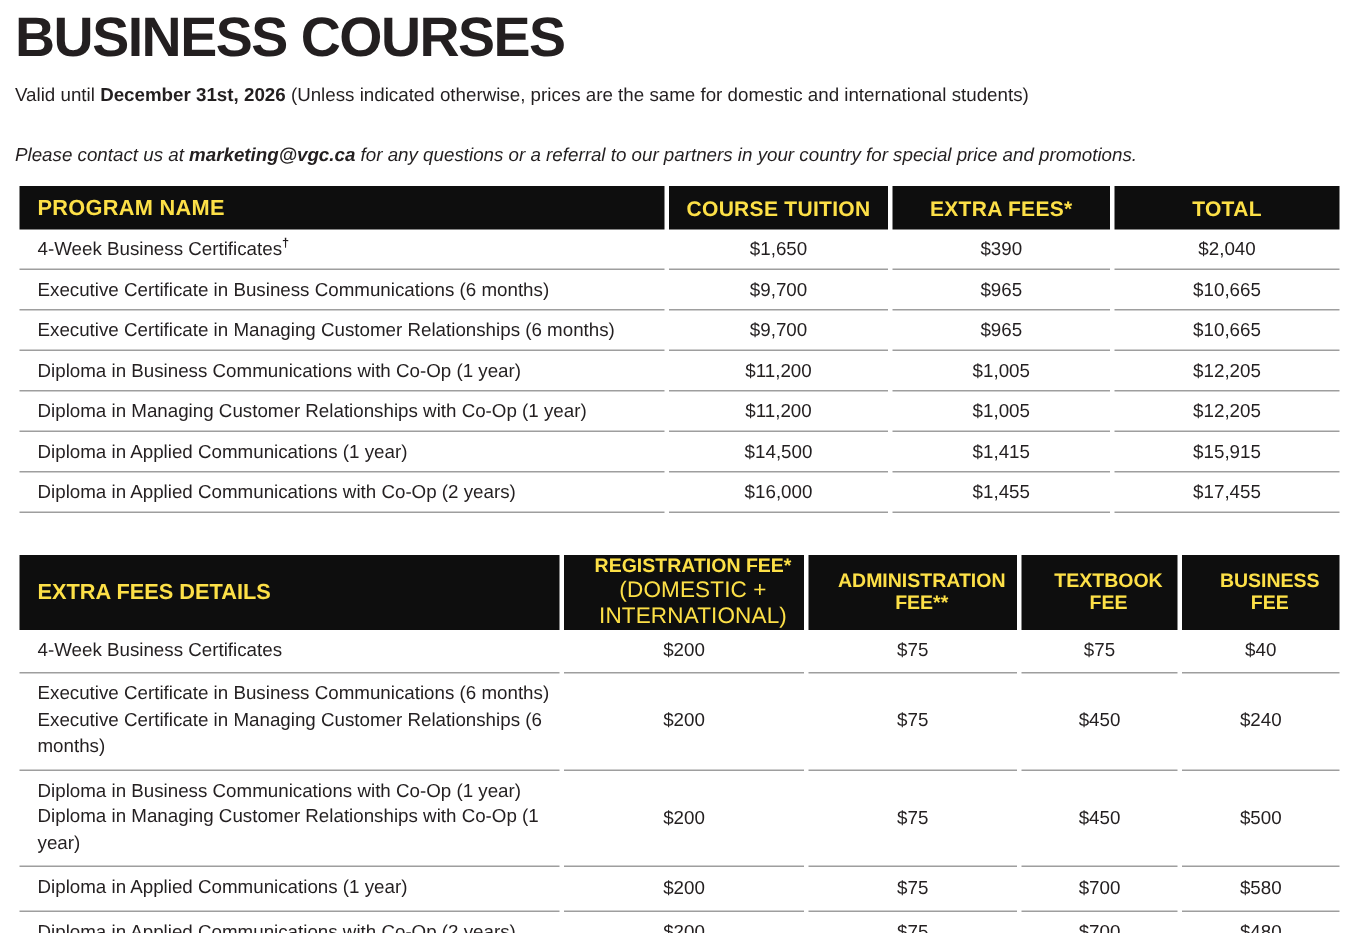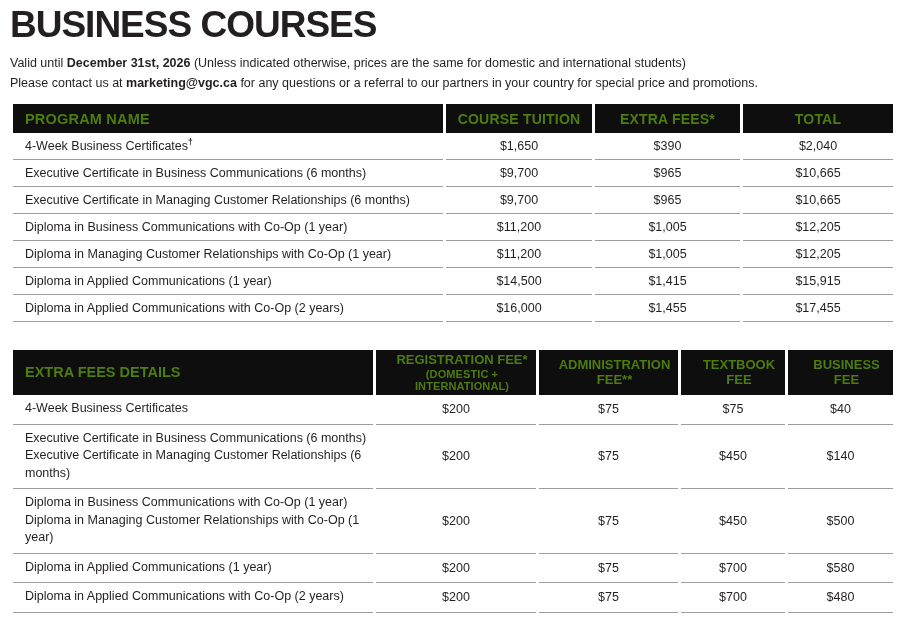--- a/index.html
+++ b/index.html
@@ -16,45 +16,45 @@
   h1.title {
     margin: 0;
     font-size: 37px;
     line-height: 1.0;
     font-weight: 700;
     letter-spacing: -1px;
     color: #231f20;
   }
   p.intro { font-size: 12.5px; line-height: 1.25; margin: 0; }
   p.intro.first { margin-top: 13px; }
-  p.intro.second { margin-top: 4px; }
+  p.intro.second { margin-top: 24px; font-style: italic; }
   p.intro b { font-weight: 700; }
 
   table {
     border-collapse: separate;
     border-spacing: 3px 0;
     table-layout: fixed;
     width: 886px;
   }
   table.t1 { margin-top: 13px; }
   table.t2 { margin-top: 28px; }
 
   th {
     background: #0e0e0e;
-    color: #4d7c0f;
+    color: #fde047;
     font-weight: 700;
     text-align: center;
     vertical-align: middle;
     padding: 0 4px;
   }
   .t1 th { height: 29px; font-size: 14px; letter-spacing: 0.2px; }
   .t2 th { height: 45px; font-size: 13px; line-height: 1.15; padding-left: 16px; }
   th.left { text-align: left; padding-left: 12px; font-size: 14.5px; }
 
-  .th-sub { font-size: 11px; font-weight: 700; letter-spacing: 0.1px; text-align: center; }
+  .th-sub { font-size: 15px; font-weight: 400; letter-spacing: 0.1px; text-align: center; }
 
   td {
     border-bottom: 1.5px solid #9e9e9e;
     font-size: 12.5px;
     text-align: center;
     vertical-align: middle;
     padding: 0 4px;
   }
   .t1 td { height: 27px; }
   .t2 td { padding-top: 5px; padding-bottom: 6px; }
@@ -166,21 +166,21 @@
         <td>$40</td>
       </tr>
       <tr>
         <td class="left prog">
           <div>Executive Certificate in Business Communications (6 months)</div>
           <div>Executive Certificate in Managing Customer Relationships (6 months)</div>
         </td>
         <td>$200</td>
         <td>$75</td>
         <td>$450</td>
-        <td>$140</td>
+        <td>$240</td>
       </tr>
       <tr>
         <td class="left prog">
           <div>Diploma in Business Communications with Co-Op (1 year)</div>
           <div>Diploma in Managing Customer Relationships with Co-Op (1 year)</div>
         </td>
         <td>$200</td>
         <td>$75</td>
         <td>$450</td>
         <td>$500</td>

